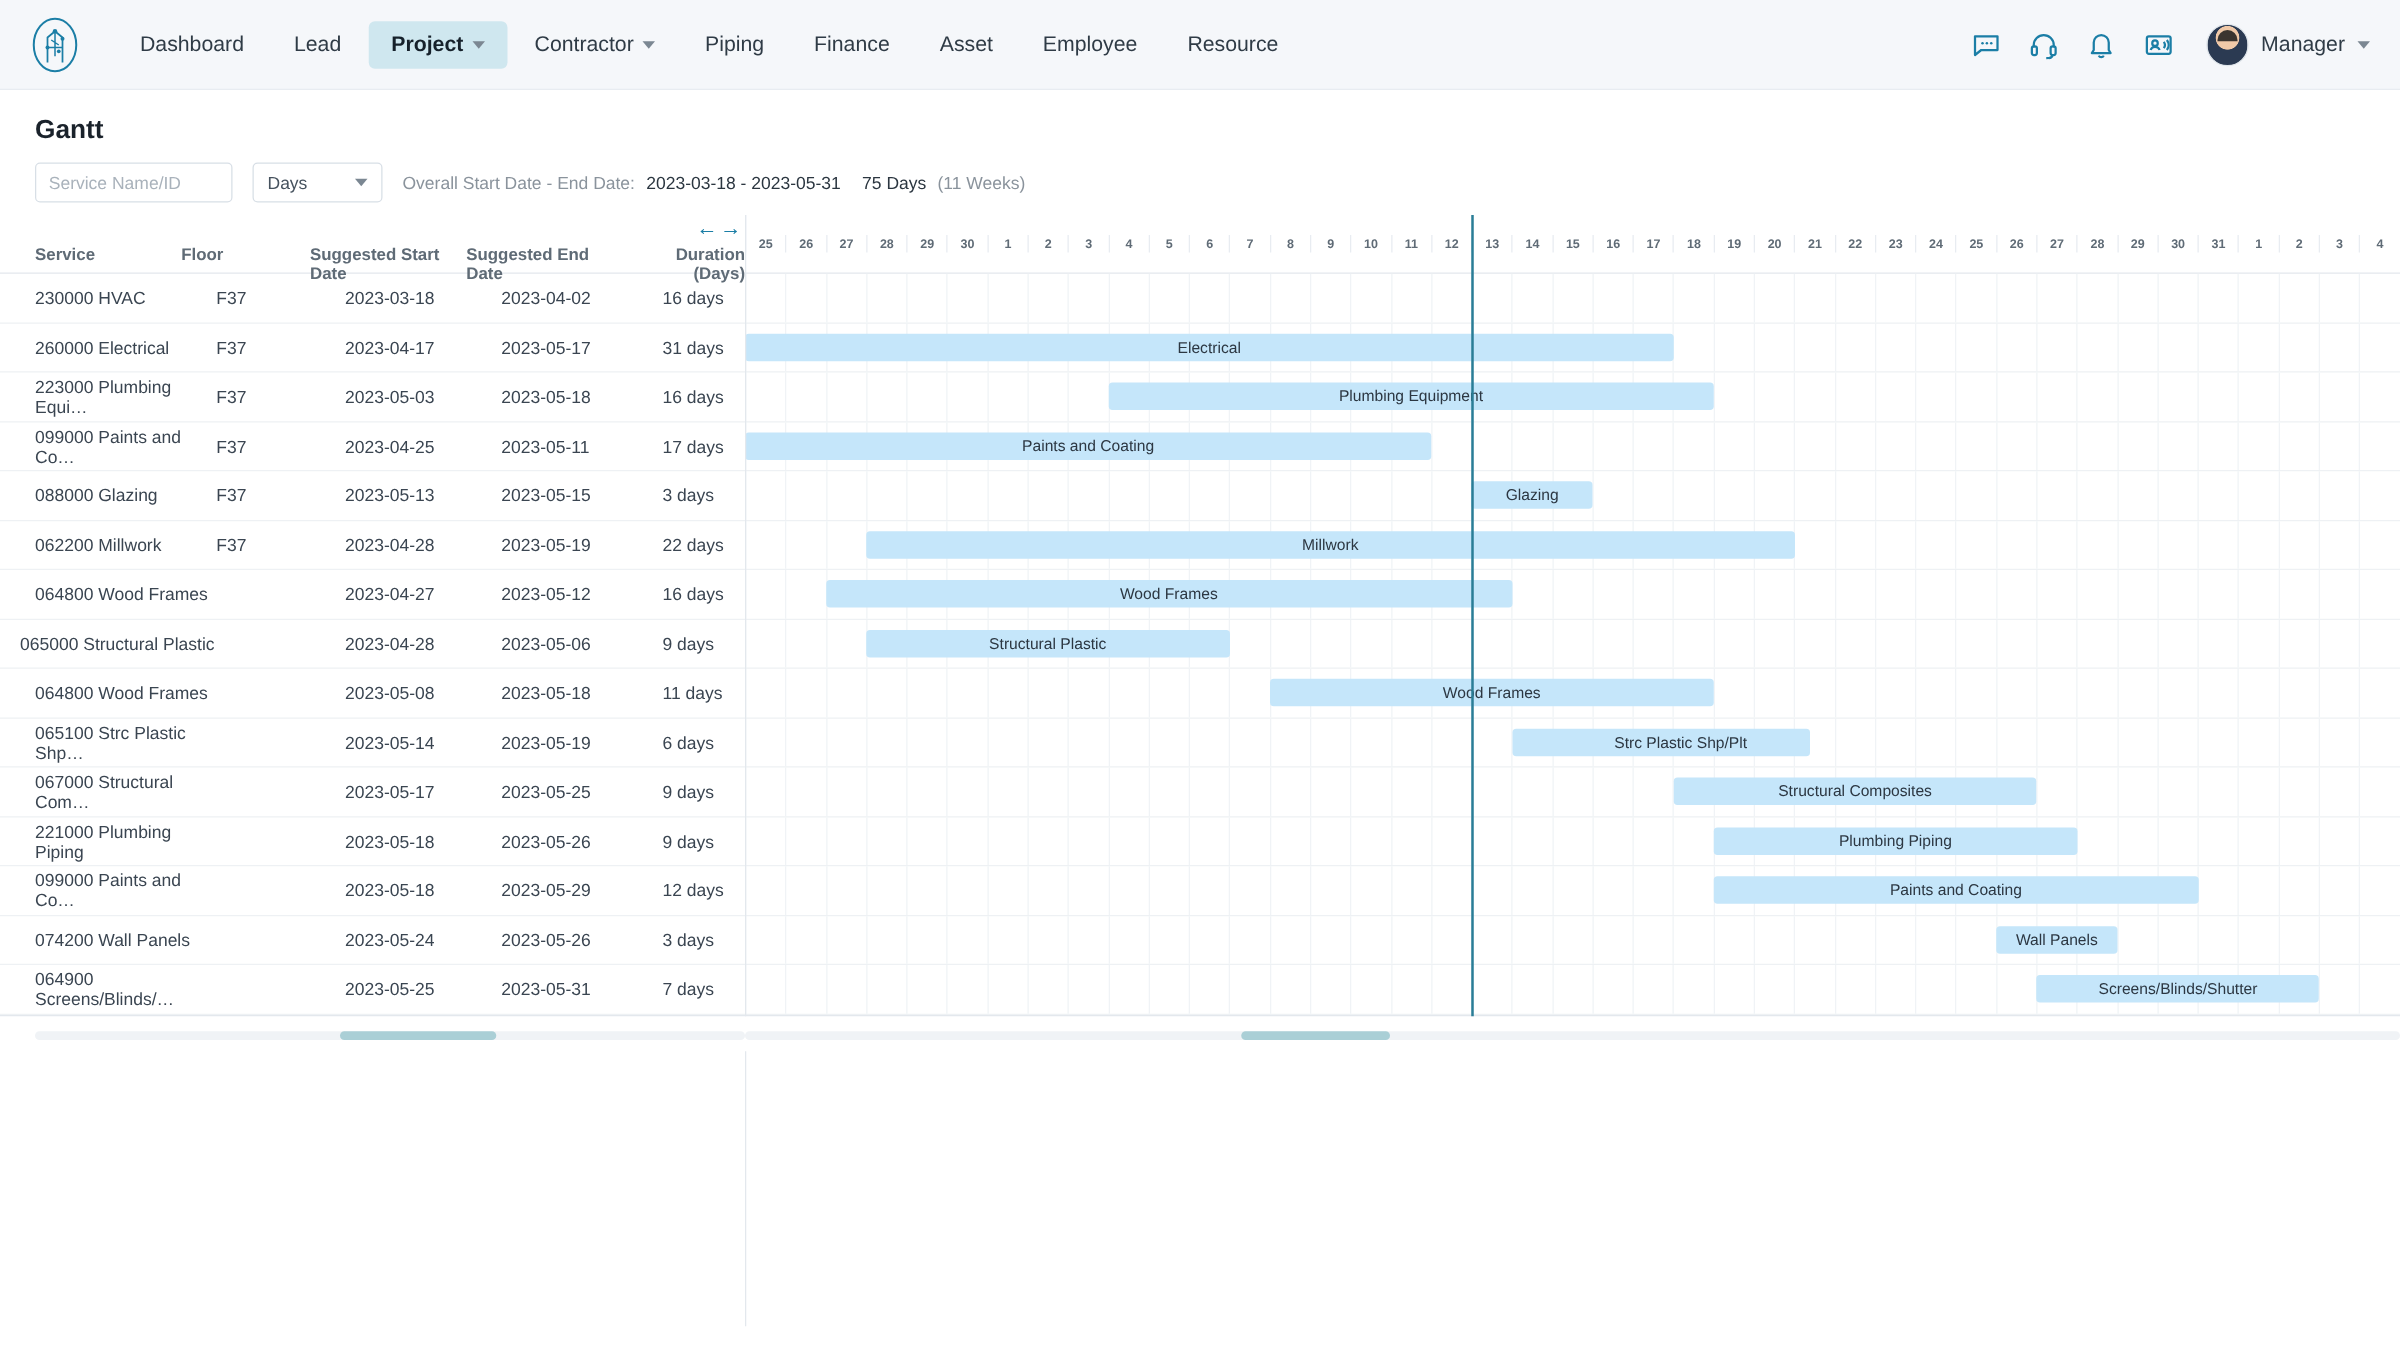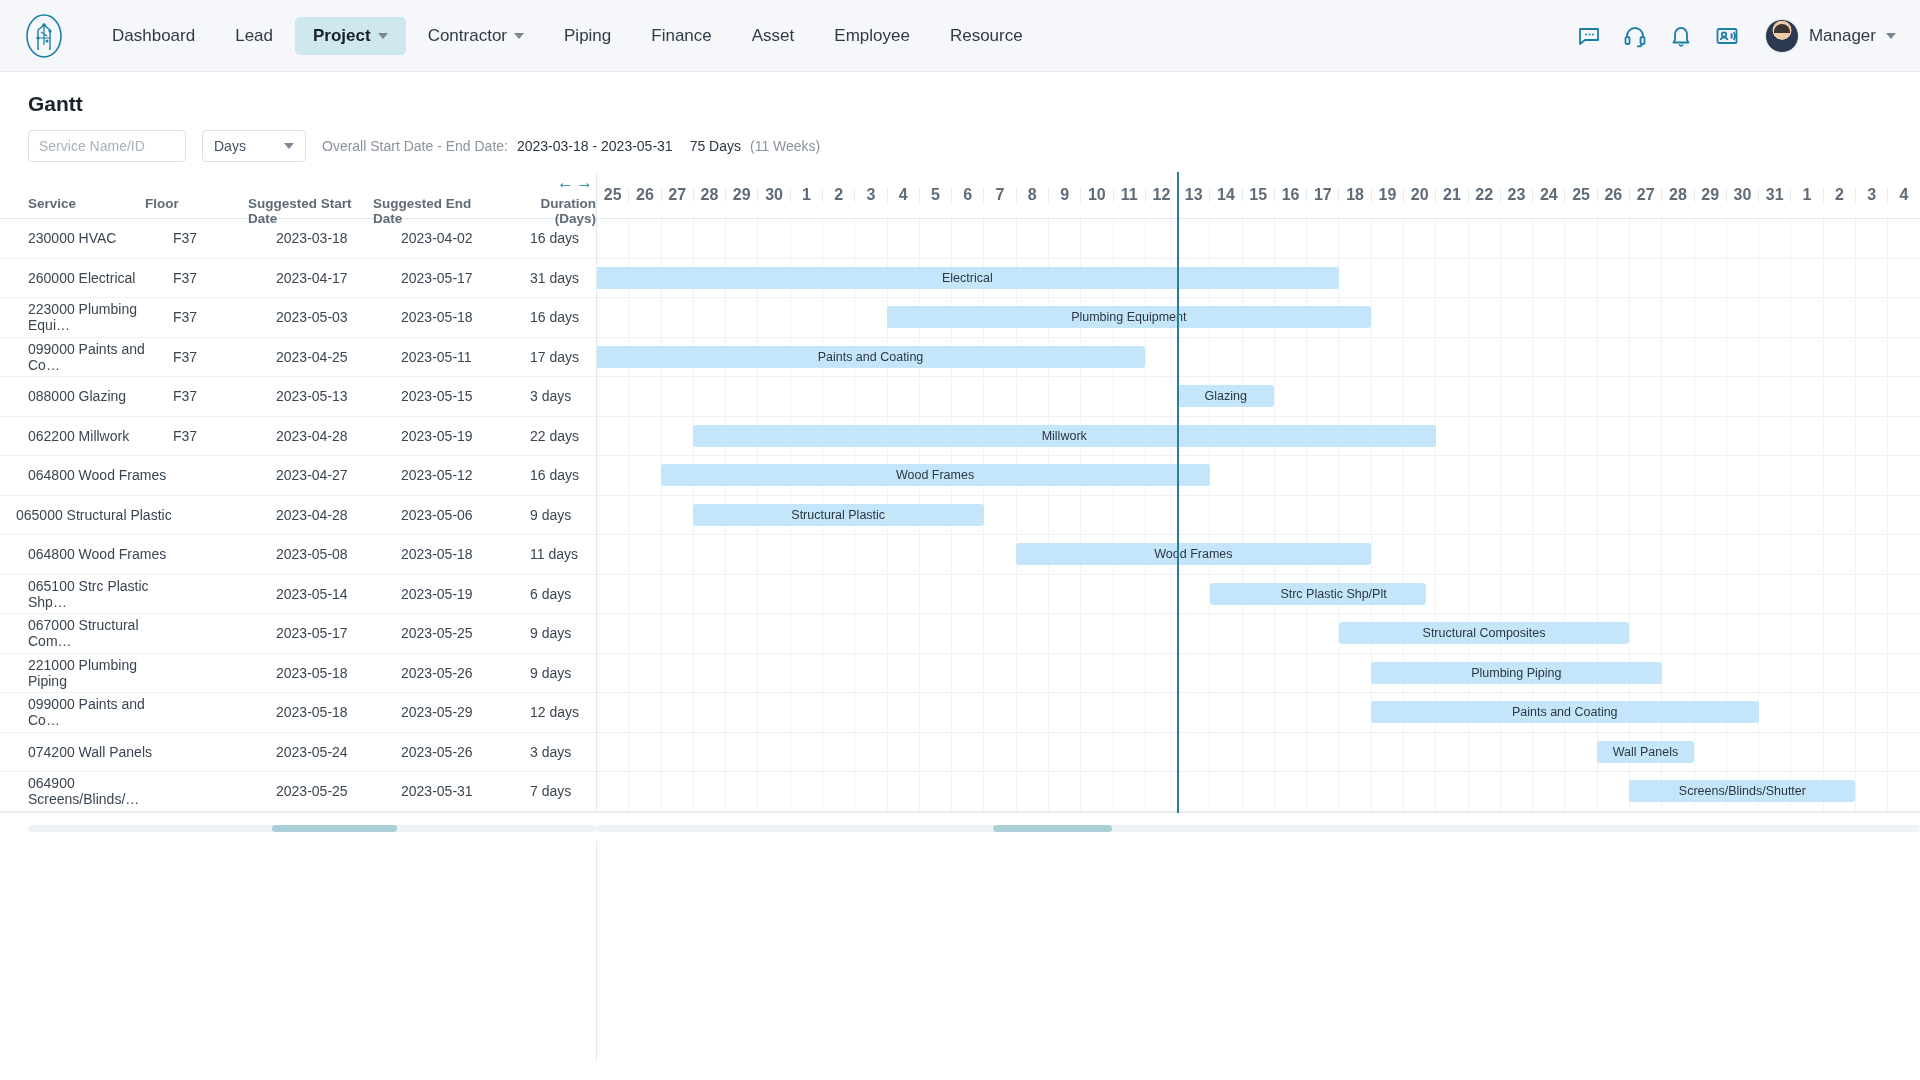--- a/index.html
+++ b/index.html
@@ -107,21 +107,21 @@
   .tl-month { height: 16px; }
   .tl-week  { height: 16px; }
   .tl-day   { height: 14px; }
   .tl-month div, .tl-week div, .tl-day div {
     display: flex; align-items: center; justify-content: center;
     font-size: 12px; color: #5f6b76; border-left: 1px solid #e8ecf1;
     flex: none;
   }
   .tl-month div { font-size: 12.5px; }
   .tl-week div { font-weight: bold; }
-  .tl-day div { font-weight: bold; font-size: 16px; }
+  .tl-day div { font-weight: bold; font-size: 10px; }
   .hline { height: 1px; background: #e3e8ed; }
 
   .rows { position: relative; }
   .row {
     display: flex; height: 39.5px; align-items: center;
     border-bottom: 1px solid #eef1f4;
     font-size: 14px; color: #3a4551;
   }
   .row .cell { flex: none; }
   .row .cell.dur { text-align: left; }
@@ -845,21 +845,21 @@
             <i style="width: 32.2927px;"></i>
             <i style="width: 32.2927px;"></i>
             <i style="width: 32.2927px;"></i>
             <i style="width: 32.2927px;"></i>
             <i style="width: 32.2927px;"></i>
             <i style="width: 32.2927px;"></i>
             <i style="width: 32.2927px;"></i>
             <i style="width: 32.2927px;"></i>
             <i style="width: 32.2927px;"></i>
           </div>
-          <div class="bar" style="left: 613.561px; width: 216px; background: rgb(197, 230, 250); padding-left: 32px;">Strc Plastic Shp/Plt</div>
+          <div class="bar" style="left: 613.561px; width: 238px; background: rgb(197, 230, 250); padding-left: 32px;">Strc Plastic Shp/Plt</div>
         </div>
       </div>
       <div class="row">
         <div class="cell svc" style="width: 173px; padding-left: 28px;">067000 Structural Com…</div>
         <div class="cell flr" style="width: 103px;"></div>
         <div class="cell st" style="width: 125px;">2023-05-17</div>
         <div class="cell en" style="width: 129px;">2023-05-25</div>
         <div class="cell dur" style="width: 66px;">9 days</div>
         <div class="track">
           <div class="gridlines">

